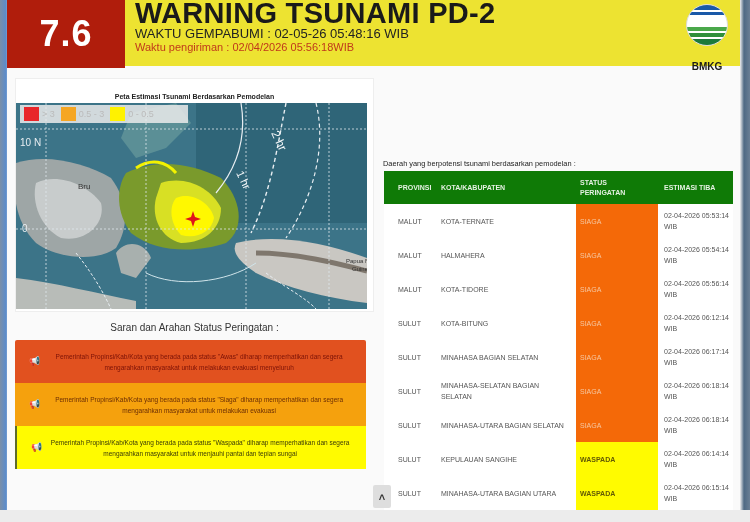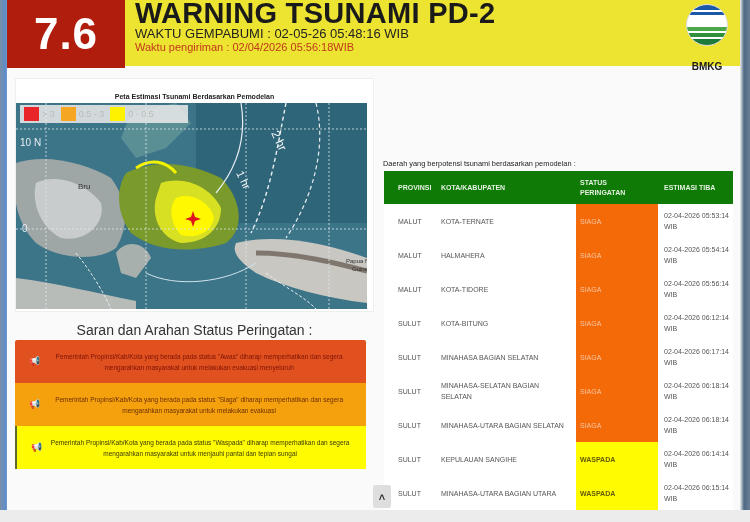--- a/index.html
+++ b/index.html
@@ -10,21 +10,21 @@
     position: relative;
   }
   .page {
     position: absolute; left: 7px; top: 0; width: 733px; height: 510px;
     background: #fafafa; overflow: hidden;
   }
   
   .header { position: absolute; left: 0; top: 0; width: 733px; height: 66px; display: flex; }
   .mag-box {
     width: 118px; height: 68px; background: #b01d0c;
-    color: #fff; font-weight: bold; font-size: 44px;
+    color: #fff; font-weight: bold; font-size: 36px;
     display: flex; align-items: center; justify-content: center; letter-spacing: 1px;
   }
   .head-info {
     flex: 1; background: #ede331; position: relative; padding-left: 10px;
   }
   .head-title { font-size: 29px; font-weight: bold; color: #1a1a1a; line-height: 26px; margin-top: 0px; letter-spacing: 0.3px; }
   .head-time { font-size: 13px; color: #222; line-height: 14px; margin-top: 1px; }
   .head-send { font-size: 11px; color: #c0391b; }
   .logo { position: absolute; right: 10px; top: 4px; width: 46px; height: 58px; }
   .logo-circle {
@@ -48,21 +48,21 @@
     background: rgba(235,235,235,0.85); display: flex; align-items: center; gap: 6px; padding-left: 4px;
   }
   .leg-item { display: flex; align-items: center; gap: 3px; font-size: 9px; color: #bbb; }
   .leg-sw { width: 15px; height: 14px; }
   .lat-label { position: absolute; font-size: 10px; color: #e8eef2; }
 
   .potensi-bar {
     width: 351px; height: 46px; background: #8c1607; margin-top: 12px;
     color: #f3e9e6; font-size: 11px; display: flex; align-items: center; justify-content: center;
   }
-  .saran-title { font-size: 14px; color: #333; text-align: center; margin-top: 10px; height: 12px; }
+  .saran-title { font-size: 10px; color: #333; text-align: center; margin-top: 10px; height: 12px; }
   .advice {
     width: 351px; height: 43px; margin-top: 0; display: flex; align-items: center; justify-content: center;
     padding: 0 14px; font-size: 6.5px; text-align: center; line-height: 11px;
   }
   .advice .mega { font-size: 9px; margin-right: 6px; }
   .adv-awas { background: #e1511f; color: #7b1207; margin-top: 6px; border-radius: 2px 2px 0 0; }
   .adv-siaga { background: #f5a10d; color: #6b2e05; }
   .adv-waspada { background: #fffb00; color: #3a3a07; border-left: 2px solid #5d6b2a; }
 
   

